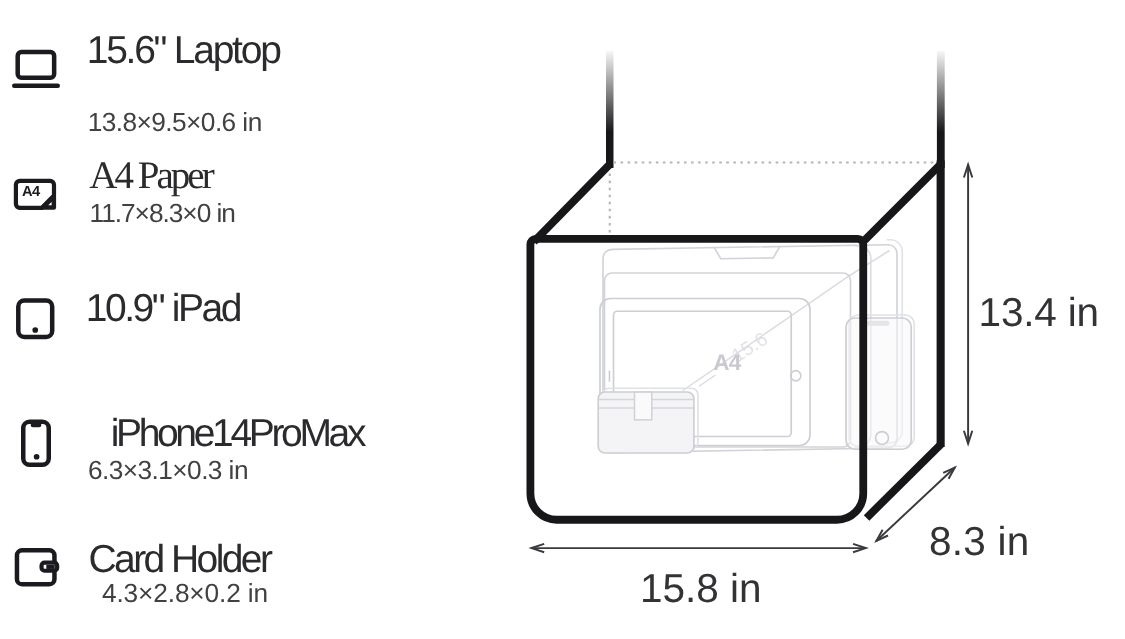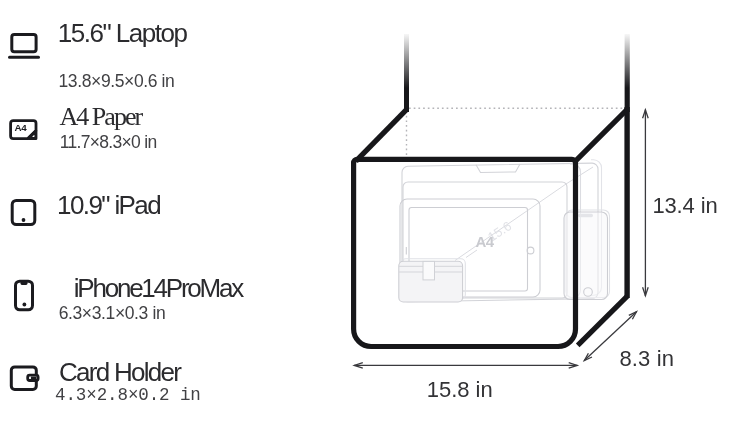--- a/index.html
+++ b/index.html
@@ -1,20 +1,20 @@
 <!DOCTYPE html>
 <html><head>
 <meta charset="utf-8">
 <style>
   html,body{margin:0;padding:0;background:#ffffff;}
   #stage{position:relative;width:750px;height:426px;background:#ffffff;overflow:hidden;
          font-family:"Liberation Sans",sans-serif;}
   .t1{position:absolute;font-size:26px;color:#2b2b2e;white-space:nowrap;}
   .t2{position:absolute;font-size:17.5px;color:#414144;white-space:nowrap;}
-  .dim{position:absolute;font-size:22px;color:#333336;white-space:nowrap;}
+  .dim{position:absolute;font-size:27px;color:#333336;white-space:nowrap;}
   svg{position:absolute;left:0;top:0;}
 </style>
 </head>
 <body>
 <div id="stage">
 
   <div class="t1" style="left:57.8px;top:17.9px;letter-spacing:-1.50px;">15.6" Laptop</div>
 
   <div class="t2" style="left:58.5px;top:71px;letter-spacing:-0.38px;">13.8×9.5×0.6 in</div>
 
@@ -24,21 +24,21 @@
 
   <div class="t1" style="left:57.1px;top:189.8px;letter-spacing:-1.62px;">10.9" iPad</div>
 
 
   <div class="t1" style="left:57.8px;top:273.2px;letter-spacing:-2.23px;margin-left:16px;">iPhone14ProMax</div>
 
   <div class="t2" style="left:58.7px;top:302.5px;letter-spacing:-0.38px;">6.3×3.1×0.3 in</div>
 
   <div class="t1" style="left:59px;top:356.5px;letter-spacing:-1.72px;">Card Holder</div>
 
-  <div class="t2" style="left:55px;top:384.9px;letter-spacing:-0.09px;font-family:Liberation Mono, monospace;">4.3×2.8×0.2 in</div>
+  <div class="t2" style="left:68px;top:384.9px;letter-spacing:-0.09px;">4.3×2.8×0.2 in</div>
 
   <div class="dim" style="left:426.7px;top:376.9px;letter-spacing:0px;">15.8 in</div>
 
   <div class="dim" style="left:619.4px;top:345.9px;letter-spacing:0.14px;">8.3 in</div>
 
   <div class="dim" style="left:652.4px;top:192.5px;letter-spacing:-0.13px;">13.4 in</div>
 
   <svg width="750" height="426" viewBox="0 0 750 426">
     <defs>
       <linearGradient id="strapFade" x1="0" y1="32" x2="0" y2="88" gradientUnits="userSpaceOnUse">

